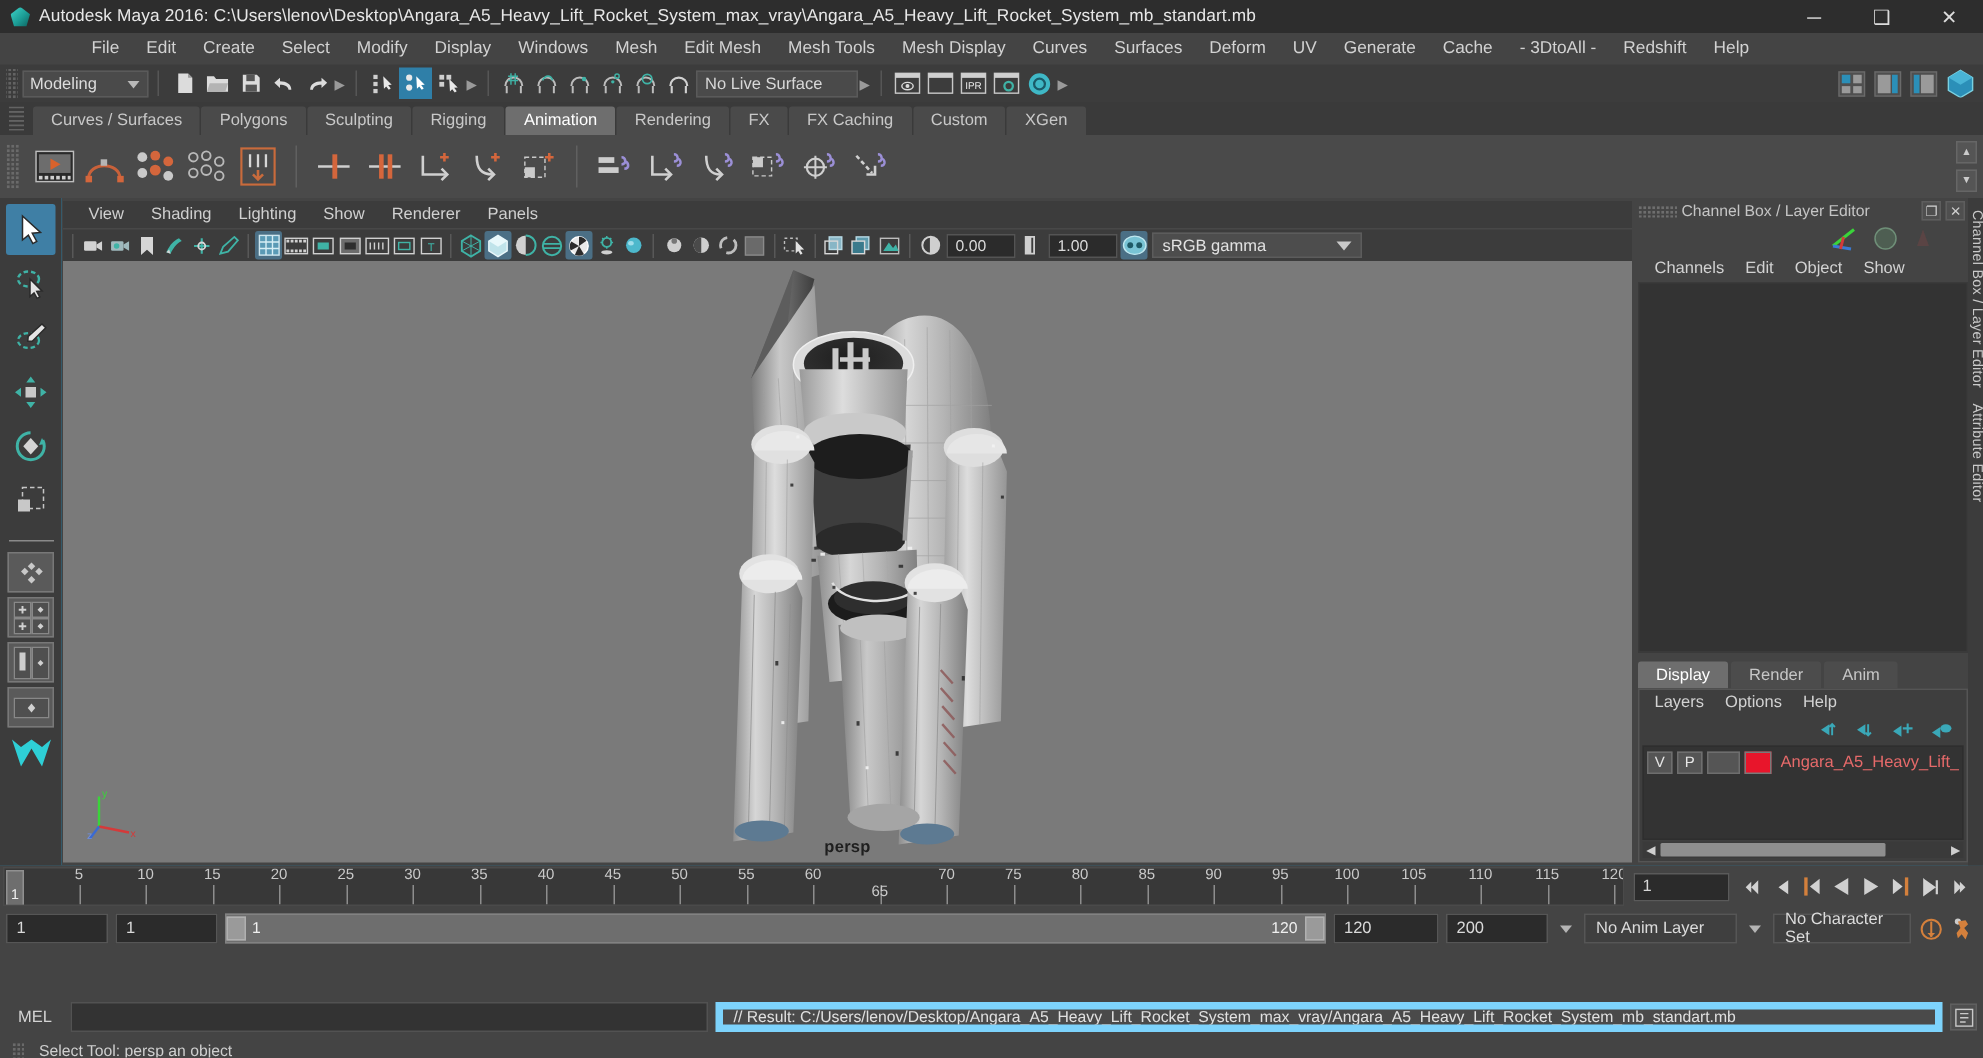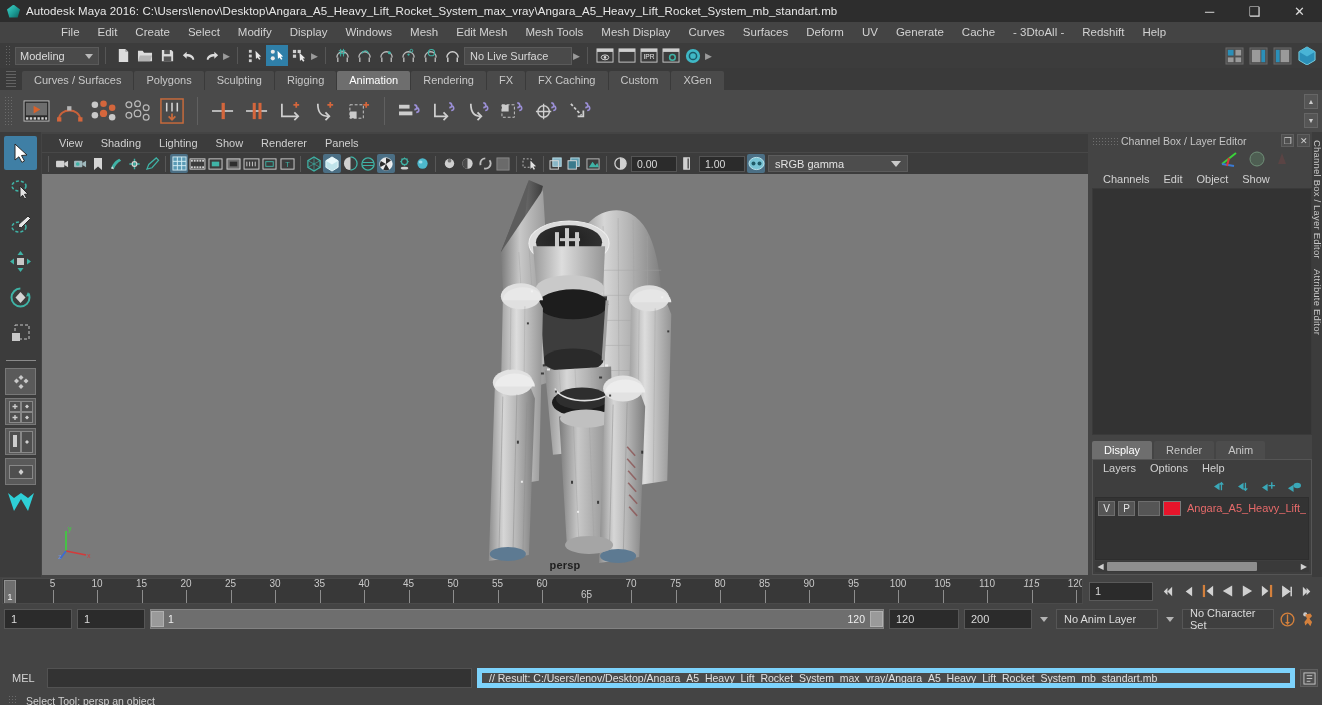--- a/index.html
+++ b/index.html
@@ -1184,21 +1184,21 @@
         <div class="ts-lab" style="left: 806.025px;">90</div>
         <div class="ts-tick" style="left: 850.521px;"></div>
         <div class="ts-lab" style="left: 850.521px;">95</div>
         <div class="ts-tick" style="left: 895.017px;"></div>
         <div class="ts-lab" style="left: 895.017px;">100</div>
         <div class="ts-tick" style="left: 939.513px;"></div>
         <div class="ts-lab" style="left: 939.513px;">105</div>
         <div class="ts-tick" style="left: 984.008px;"></div>
         <div class="ts-lab" style="left: 984.008px;">110</div>
         <div class="ts-tick" style="left: 1028.5px;"></div>
-        <div class="ts-lab" style="left: 1028.5px; font-style: italic;">115</div>
+        <div class="ts-lab" style="left: 1028.5px;">115</div>
         <div class="ts-tick" style="left: 1073px;"></div>
         <div class="ts-lab" style="left: 1073px;">120</div>
       </div>
     <div class="ts-cur-field">1</div>
     <div class="ts-playbtns">
       <div class="pbtn">
         <svg width="15" height="13" viewBox="0 0 16 14">
             <path d="M2 2v10M8 7l5-5v10zM4 7l4-4v8z" fill="#d2d2d2"></path>
           </svg>
       </div>

